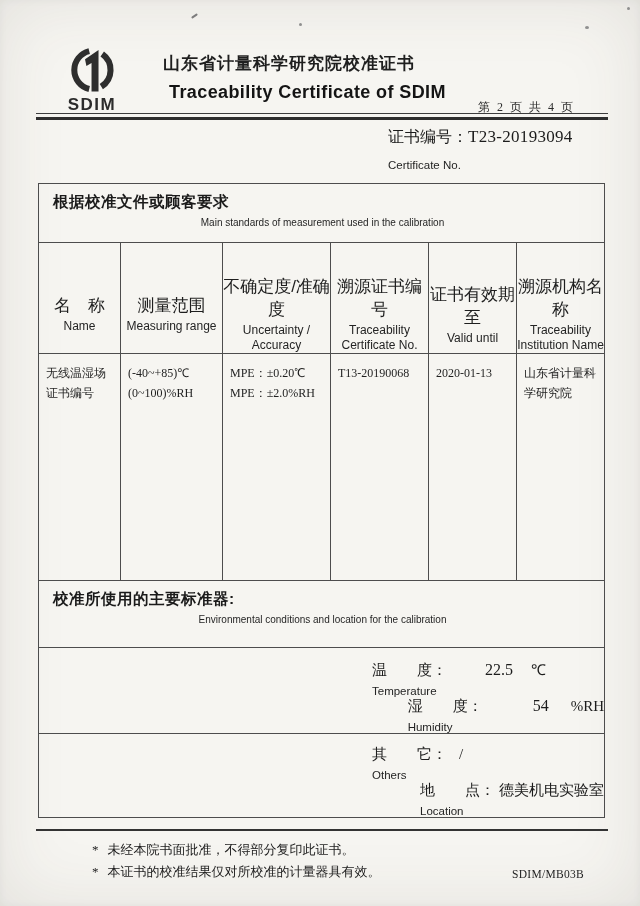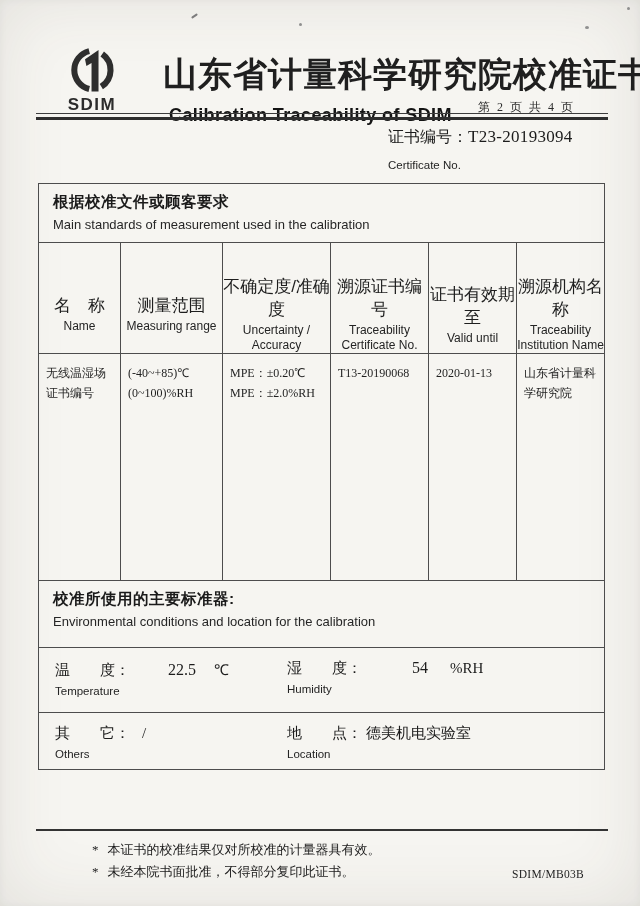--- a/index.html
+++ b/index.html
@@ -13,42 +13,42 @@
   .s1{left:299px;top:23px;width:3px;height:3px;}
   .s2{left:585px;top:26px;width:4px;height:3px;}
   .s3{left:191px;top:15px;width:7px;height:2px;border-radius:2px;transform:rotate(-35deg);background:#7d7d7d;}
   .s4{left:627px;top:7px;width:3px;height:3px;}
 
   
   .logo{position:absolute;left:56px;top:44px;width:72px;text-align:center;}
   .logo svg{width:56px;height:54px;display:block;margin:0 auto;}
   .logo-text{font-weight:bold;font-size:17px;letter-spacing:1.5px;color:#2c2c2c;margin-top:-3px;}
   .titles{position:absolute;left:163px;top:52px;width:420px;}
-  .title-cn{font-size:34px;font-weight:600;letter-spacing:1px;color:#1f1f1f;white-space:nowrap;}
+  .title-cn{font-size:17px;font-weight:600;letter-spacing:1px;color:#1f1f1f;white-space:nowrap;}
   .title-en{font-size:18px;font-weight:bold;letter-spacing:.4px;color:#141414;margin:7px 0 0 6px;}
   .page-info{position:absolute;left:478px;top:99px;font-family:"Liberation Serif",serif;font-size:12px;letter-spacing:2px;color:#2b2b2b;white-space:nowrap;}
   .rule-double{position:absolute;left:36px;top:113px;width:572px;height:3px;border-top:1px solid #3d3d3d;border-bottom:3px solid #2e2e2e;}
   .cert-block{position:absolute;left:388px;top:127px;}
   .cert-line{font-size:16px;color:#1c1c1c;white-space:nowrap;}
   .cert-no{font-family:"Liberation Serif",serif;font-size:17px;letter-spacing:.3px;}
   .cert-en{font-size:11.5px;color:#1f1f1f;margin-top:11px;}
 
   
   table.main{position:absolute;left:38px;top:183px;width:566px;border-collapse:collapse;table-layout:fixed;}
   table.main td{border:1px solid #4d4d4d;vertical-align:middle;padding:0;}
   .sec-cell{height:50px;padding:8px 12px 0 14px !important;vertical-align:top !important;}
   .sec-title{font-size:15.5px;font-weight:600;letter-spacing:.5px;color:#1b1b1b;}
-  .sec-en{font-size:13px;color:#262626;margin-top:4px;}
+  .sec-en{font-size:10px;color:#262626;margin-top:4px;text-align:center;}
   tr.head td{height:63px;text-align:center;}
   .h-cn{font-size:17px;color:#1e1e1e;margin-top:32px;}
   .h-en{font-size:12px;color:#242424;line-height:1.25;margin-top:2px;}
   tr.data td{height:217px;vertical-align:top;padding:9px 5px 0 7px;font-size:12px;line-height:1.7;color:#1f1f1f;white-space:pre-line;}
   .serif{font-family:"Liberation Serif",serif;}
   .env-cell{height:64px;}
-  .pair{display:flex;align-items:flex-start;padding:11px 0 0 16px;}
+  .pair{display:flex;align-items:flex-end;padding:11px 0 0 16px;flex-direction:column;}
   .pair .half-l{width:232px;flex:none;}
   .pair .half-r{flex:1;}
   .env-label{font-size:15px;color:#1c1c1c;white-space:nowrap;}
   .env-en{font-size:11.5px;color:#242424;margin-top:5px;}
   .v-temp{font-family:"Liberation Serif",serif;font-size:16px;margin-left:38px;}
   .u-temp{font-family:"Liberation Serif",serif;font-size:15px;margin-left:18px;}
   .v-hum{font-family:"Liberation Serif",serif;font-size:16px;margin-left:50px;}
   .u-hum{font-family:"Liberation Serif",serif;font-size:15px;margin-left:22px;}
   .v-oth{font-family:"Liberation Serif",serif;font-size:15px;margin-left:12px;}
   .v-loc{font-size:15px;margin-left:4px;}
@@ -75,21 +75,21 @@
   <div class="logo">
     <svg viewBox="0 0 60 58" aria-hidden="true">
       <path d="M 27 7.6 A 21 21 0 0 0 27 48.4" fill="none" stroke="#2e2e2e" stroke-width="6.5"></path>
       <path d="M 41 10.8 A 21 21 0 0 1 40 45.8" fill="none" stroke="#2e2e2e" stroke-width="6.5"></path>
       <path d="M 22.5 16.5 L 37 6.5 L 37 51 L 29.5 51 L 29.5 20.5 L 24 23.5 Z" fill="#2e2e2e"></path>
     </svg>
     <div class="logo-text">SDIM</div>
   </div>
   <div class="titles">
     <div class="title-cn">山东省计量科学研究院校准证书</div>
-    <div class="title-en">Calibration Traceability of SDIM</div>
+    <div class="title-en">Traceability Certificate of SDIM</div>
   </div>
   <div class="page-info">第 2 页 共 4 页</div>
   <div class="rule-double"></div>
 
   <div class="cert-block">
     <div class="cert-line">
       <span>证书编号：</span><span class="cert-no">T23-20193094</span>
     </div>
     <div class="cert-en">Certificate No.</div>
   </div>
@@ -190,20 +190,20 @@
         </div>
       </td>
     </tr>
   </tbody>
     </table>
 
 
   <div class="footer-rule"></div>
   <div class="footnotes">
     <div>
+      <span class="star">*</span><span>未经本院书面批准，不得部分复印此证书。</span>
+    </div>
+    <div>
       <span class="star">*</span><span>本证书的校准结果仅对所校准的计量器具有效。</span>
     </div>
-    <div>
-      <span class="star">*</span><span>未经本院书面批准，不得部分复印此证书。</span>
-    </div>
   </div>
   <div class="form-no">SDIM/MB03B</div>
 </div>
 
 </body></html>

